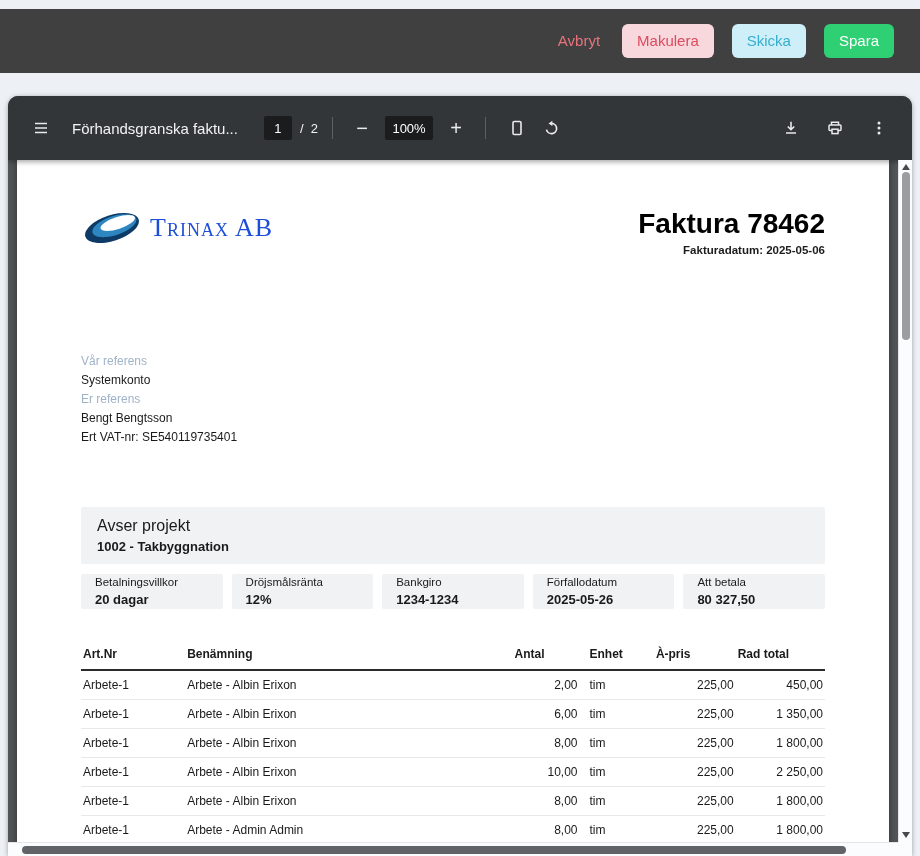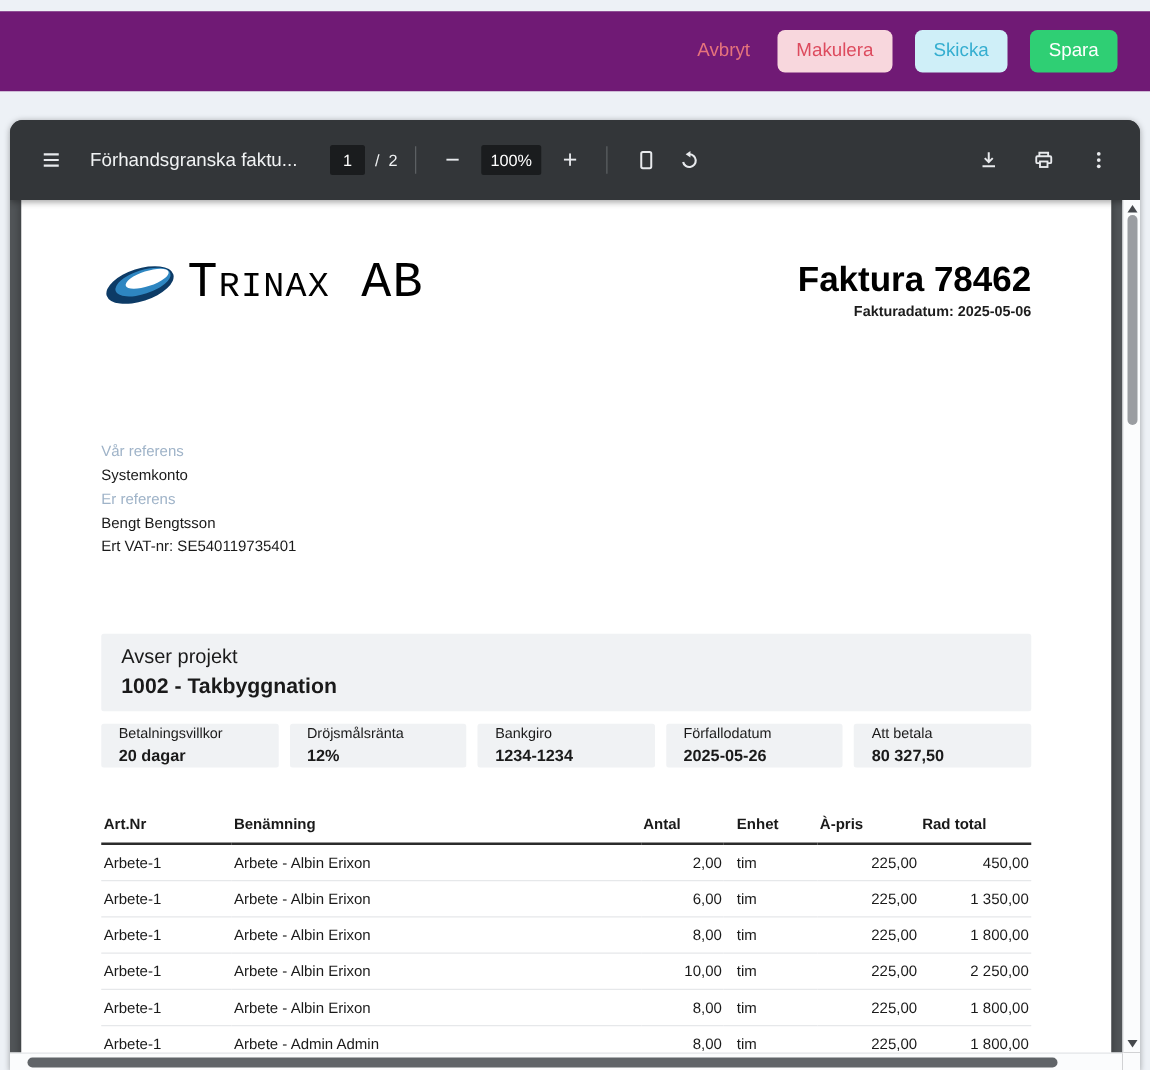--- a/index.html
+++ b/index.html
@@ -8,21 +8,21 @@
     position: relative;
     background: #edf1f6;
     font-family: "Liberation Sans", sans-serif;
     overflow: hidden;
     color: #1a1a1a;
   }
 
   
   .action-bar {
     position: absolute; top: 9px; left: 0; right: 0; height: 64px;
-    background: #701a75;
+    background: #404040;
     display: flex; align-items: center; justify-content: flex-end;
     gap: 18px; padding-right: 26px;
   }
   .btn { border: none; font-family: inherit; font-size: 15px; border-radius: 6px;
          padding: 9px 15px; cursor: pointer; line-height: 1.1; }
   .btn-link { background: transparent; color: #e5737c; padding: 9px 4px; }
   .btn-danger-soft { background: #f8d7dd; color: #dd4b5e; }
   .btn-info-soft { background: #cfeff8; color: #35aed0; }
   .btn-success { background: #2fcf74; color: #ffffff; }
 
@@ -77,35 +77,35 @@
   .hscroll { position: absolute; left: 0; right: 14px; bottom: 0; height: 14px;
              background: #fbfcfd; border-top: 1px solid #e3e5e8; z-index: 6; }
   .hthumb { position: absolute; left: 14px; right: 52px; top: 3px; height: 8px;
             background: #606468; border-radius: 4px; }
   .sb-corner { position: absolute; right: 0; bottom: 0; width: 14px; height: 14px;
                background: #fbfcfd; z-index: 6; }
 
   
   .inv-header { display: flex; justify-content: space-between; align-items: flex-start; }
   .logo { display: flex; align-items: center; gap: 7px; }
-  .logo-text { font-family: Liberation Mono, monospace; font-variant: small-caps;
-               font-size: 40px; color: #000000; letter-spacing: 1px; line-height: 1; }
+  .logo-text { font-family: Liberation Serif, serif; font-variant: small-caps;
+               font-size: 26px; color: #1d4ed8; letter-spacing: 1px; line-height: 1; }
   .inv-title { font-size: 28px; font-weight: bold; text-align: right; color: #000; }
   .inv-date { font-size: 11.5px; text-align: right; margin-top: 4px; color: #1c1c1c; font-weight: bold; }
 
   .refs { display: flex; margin-top: 96px; line-height: 19px; }
   .refs-left { flex: 0 0 60%; }
   .refs-right { flex: 1; }
   .ref-label { color: #9fb3c8; }
   .bold { font-weight: bold; }
 
   .project-box { margin-top: 60px; background: #f0f2f4; border-radius: 2px;
                  padding: 10px 16px; }
   .project-box .pb-label { font-size: 16px; }
-  .project-box .pb-value { font-weight: bold; font-size: 17px; margin-top: 4px; }
+  .project-box .pb-value { font-weight: bold; font-size: 13px; margin-top: 4px; }
 
   .info-row { display: flex; gap: 9px; margin-top: 10px; }
   .info-box { flex: 1; background: #f0f2f4; border-radius: 2px; padding: 2px 14px; }
   .info-box .ib-label { font-size: 11.5px; }
   .info-box .ib-value { font-weight: bold; font-size: 13px; margin-top: 4px; }
 
   table.items { width: 100%; border-collapse: collapse; margin-top: 30px; font-size: 12px; }
   table.items th { padding: 8px 2px; border-bottom: 2px solid #2b2b2b; font-weight: bold;
                    text-align: left; white-space: nowrap; }
   table.items td { padding: 7px 2px; border-bottom: 1px solid #e6e8ea; white-space: nowrap; }

